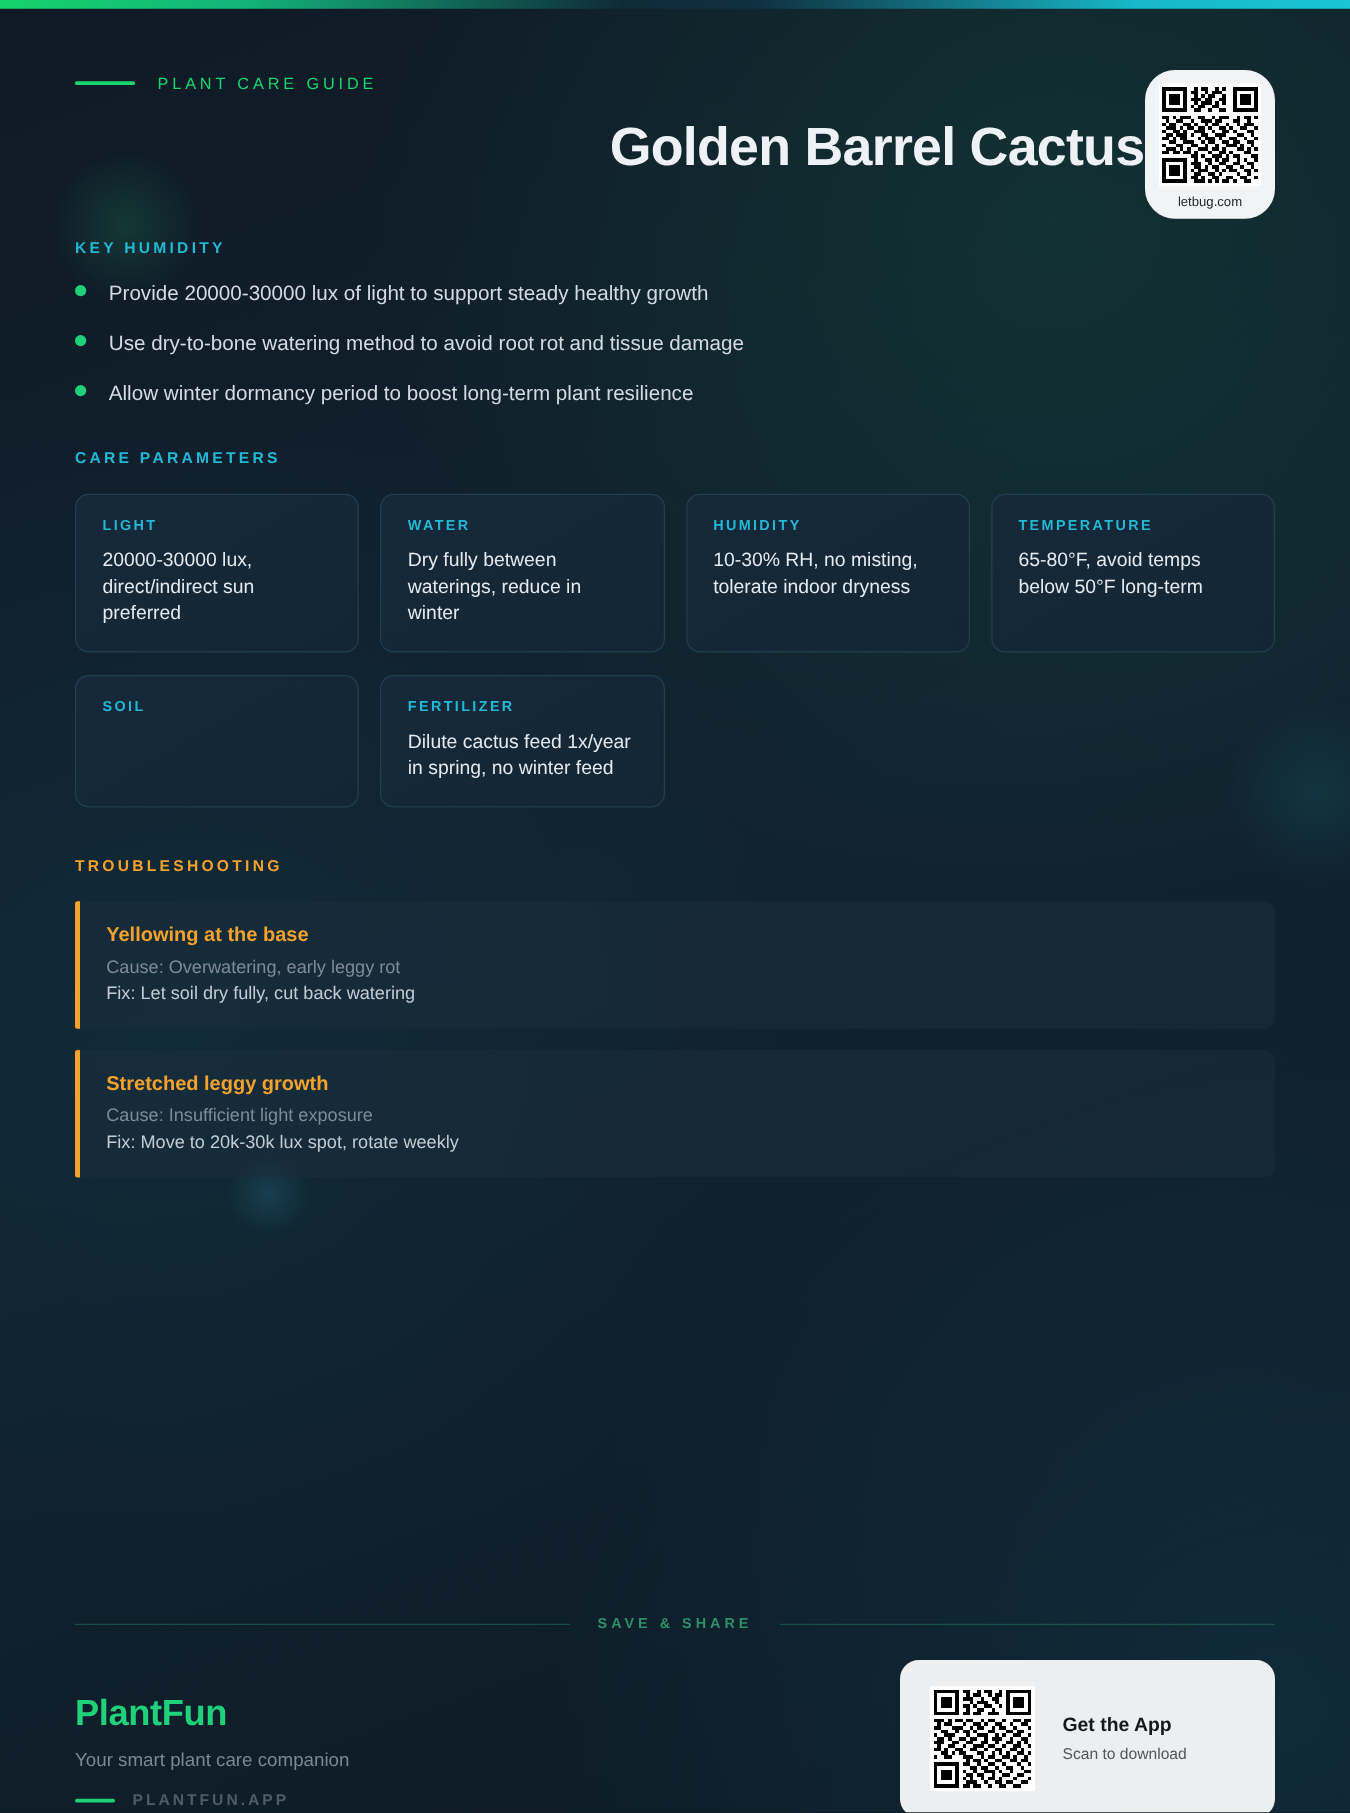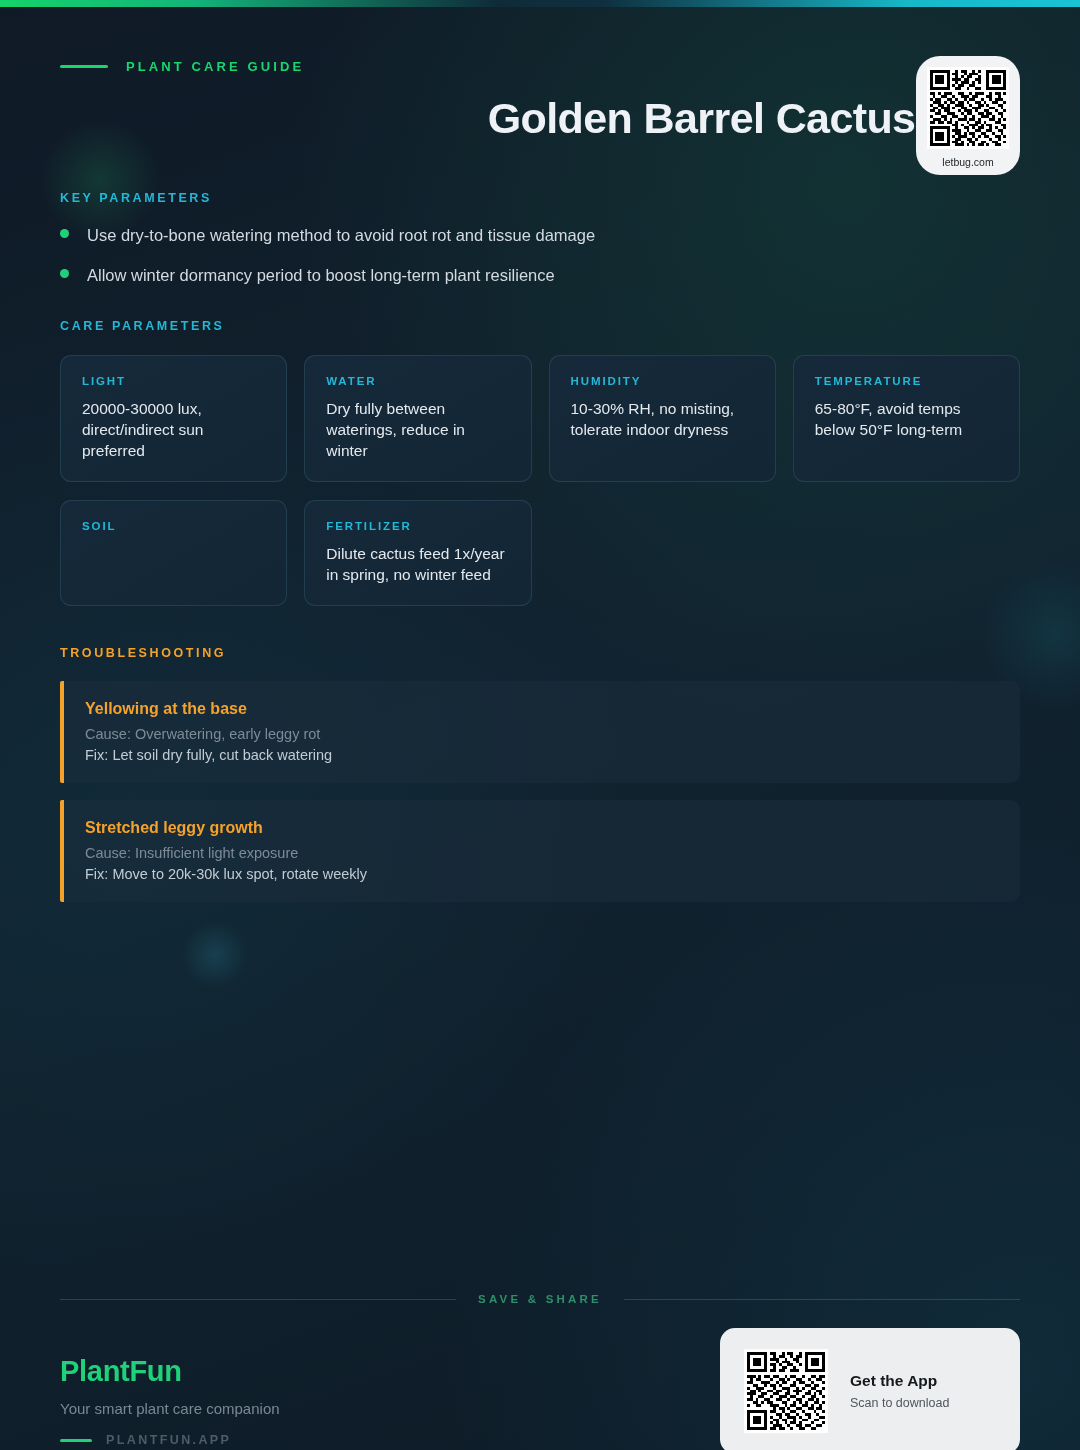--- a/index.html
+++ b/index.html
@@ -29,21 +29,21 @@
   .blob-b { width:150px; height:150px; left:980px; top:560px;
     background:radial-gradient(circle, rgba(25,110,130,0.22) 0%, rgba(25,110,130,0) 70%); }
   .blob-c { width:70px; height:70px; left:180px; top:920px;
     background:radial-gradient(circle, rgba(40,120,140,0.30) 0%, rgba(40,120,140,0) 68%); }
 
   .content { position:relative; padding:0 60px; }
 
   
   .eyebrow { display:flex; align-items:center; gap:18px; padding-top:59px; }
   .eyebrow-dash { width:48px; height:3px; background:#19d66e; border-radius:2px; }
-  .eyebrow-text { color:#19d66e; font-size:13px; font-weight:700; letter-spacing:3.1px; }
+  .eyebrow-text { color:#19d66e; font-size:13px; font-weight:400; letter-spacing:3.1px; }
   .title { color:#eef2f6; font-size:43px; font-weight:700; letter-spacing:-0.6px; margin-top:20px;text-align:right; }
   .subtitle { color:#7e8c99; font-size:17px; font-weight:400; margin-top:15px; }
 
   .hdr-qr {
     position:absolute; right:60px; top:56px;
     width:104px; background:#f2f3f4; border-radius:24px;
     padding:11px 11px 7px 11px; text-align:center;
   }
   .hdr-qr .qbox { width:82px; height:82px; background:#fff; border-radius:3px; }
   .hdr-qr .qcap { color:#23272b; font-size:10.5px; margin-top:7px; }
@@ -303,22 +303,26 @@
               <rect x="18" y="27" width="2" height="1"></rect>
               <rect x="21" y="27" width="1" height="1"></rect>
               <rect x="24" y="27" width="2" height="1"></rect>
           </g>
         </svg>
       </div>
       <div class="qcap">letbug.com</div>
     </div>
 
     <div class="takeaways">
-      <div class="sec-label sec-cyan">KEY PARAMETERS</div>
+      <div class="sec-label sec-cyan">KEY HUMIDITY</div>
       <div class="tk-list">
+        <div class="tk-item">
+          <span class="tk-dot"></span>
+          <span class="tk-text">Provide 20000-30000 lux of light to support steady healthy growth</span>
+        </div>
         <div class="tk-item">
           <span class="tk-dot"></span>
           <span class="tk-text">Use dry-to-bone watering method to avoid root rot and tissue damage</span>
         </div>
         <div class="tk-item">
           <span class="tk-dot"></span>
           <span class="tk-text">Allow winter dormancy period to boost long-term plant resilience</span>
         </div>
       </div>
     </div>

